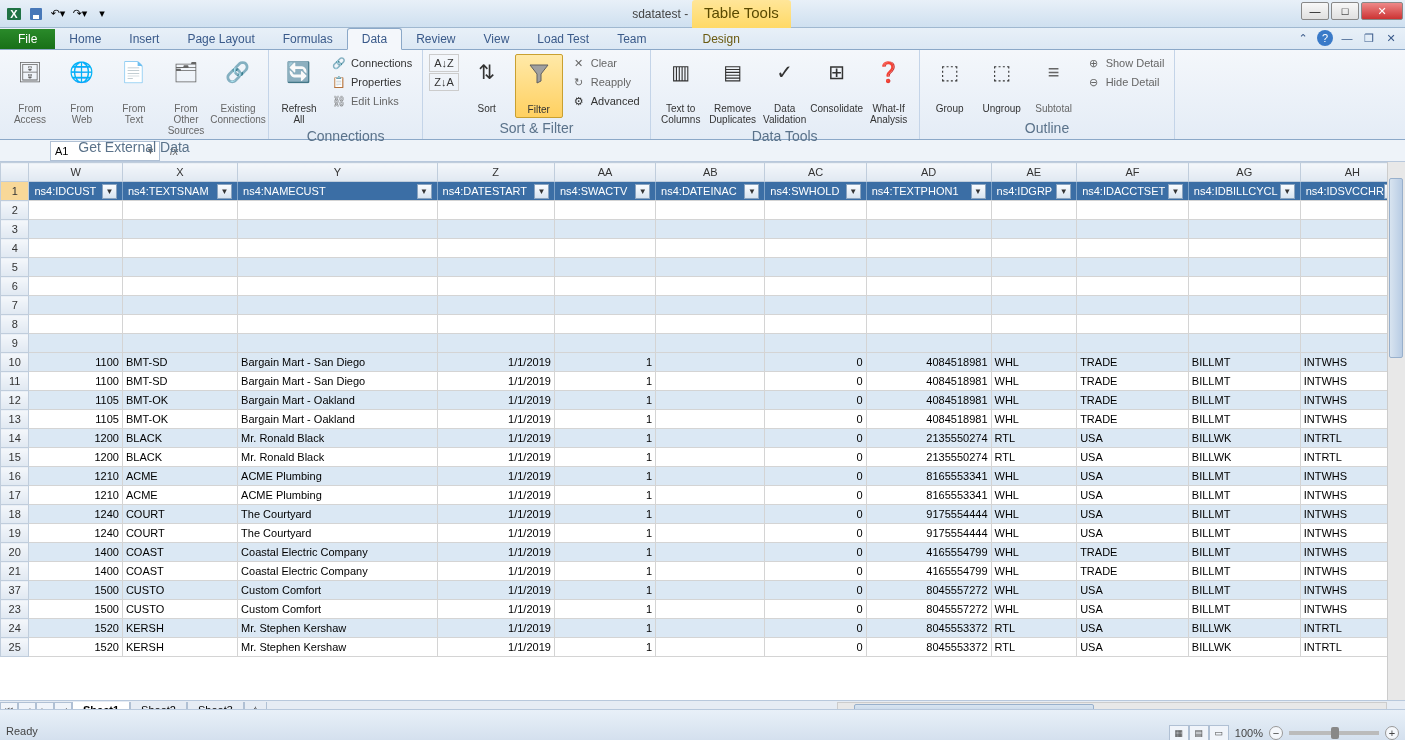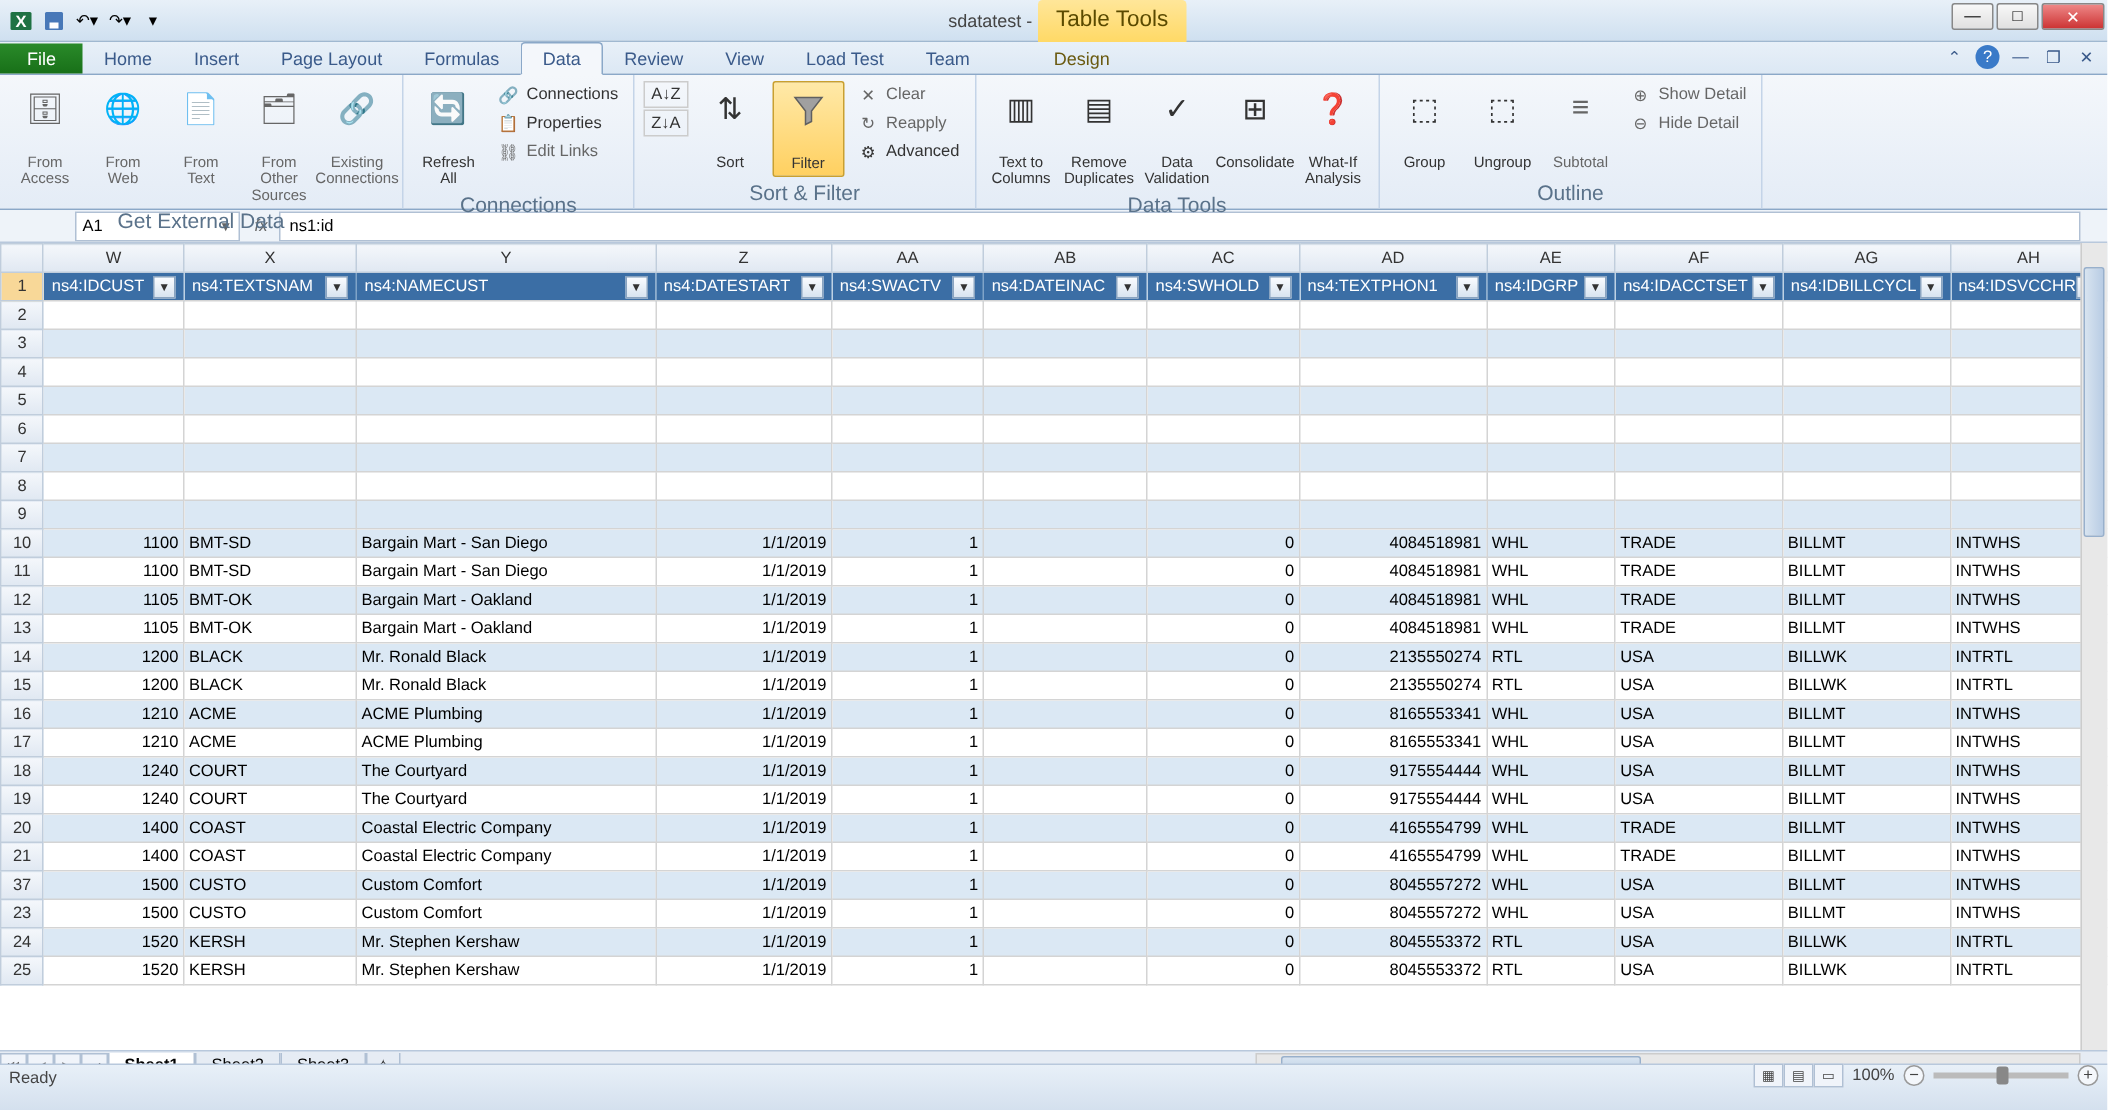--- a/index.html
+++ b/index.html
@@ -63,21 +63,21 @@
 
 .sheet-bar { position: absolute; bottom: 20px; left: 0; right: 0; height: 20px; background: #e6ecf4; border-top: 1px solid #b8c8dc; display: flex; align-items: center; }
 .sheet-nav { display: flex; gap: 0; }
 .snav { width: 18px; height: 18px; border: 1px solid #b0c0d4; background: #f0f4fa; display: flex; align-items: center; justify-content: center; cursor: pointer; font-size: 9px; color: #555; }
 .sheet-tab { padding: 2px 10px; background: #e6ecf4; border: 1px solid #b0c0d4; border-top: none; cursor: pointer; font-size: 11px; }
 .sheet-tab.active { background: #fff; font-weight: bold; }
 .hscroll { position: absolute; right: 18px; bottom: 0; height: 18px; width: 550px; background: #e8e8e8; border: 1px solid #ccc; }
 .hscroll .thumb { position: absolute; left: 16px; top: 1px; height: 14px; width: 240px; background: linear-gradient(#d8e4f0,#b8cce4); border: 1px solid #98b0cc; border-radius: 2px; cursor: pointer; }
 
 
-.status-bar { position: absolute; bottom: 0; left: 0; right: 0; height: 20px; background: linear-gradient(#e8f0f8,#d4e0ee); border-top: 1px solid #b8c8dc; display: flex; align-items: flex-end; padding: 15px 6px; justify-content: space-between; color: #444; margin-top: 35px; }
+.status-bar { position: absolute; bottom: 0; left: 0; right: 0; height: 20px; background: linear-gradient(#e8f0f8,#d4e0ee); border-top: 1px solid #b8c8dc; display: flex; align-items: flex-start; padding: 15px 6px; justify-content: space-between; color: #444; margin-top: 35px; }
 .zoom-controls { display: flex; align-items: center; gap: 6px; }
 .zoom-slider { width: 90px; height: 4px; background: #bbb; position: relative; }
 .zoom-slider .thumb { position: absolute; left: 42px; top: -4px; width: 8px; height: 12px; background: #888; border-radius: 2px; cursor: pointer; }
 .view-btns { display: flex; }
 .view-btn { width: 20px; height: 16px; border: 1px solid #b0c0d4; background: #f0f4fa; cursor: pointer; display:flex; align-items:center; justify-content:center; font-size:9px; }
 .z-btn { width:14px; height:14px; border:1px solid #999; border-radius:50%; display:flex; align-items:center; justify-content:center; cursor:pointer; background:#f4f7fb; }
 
 
 .vscroll { position:absolute; right:0; top:162px; bottom:40px; width:18px; background:#e8e8e8; border-left:1px solid #ccc;}
 .vscroll .thumb { position:absolute; top:16px; left:1px; width:14px; height:180px; background:linear-gradient(90deg,#d8e4f0,#b8cce4); border:1px solid #98b0cc; border-radius:2px; cursor:pointer;}
@@ -275,23 +275,20 @@
     <div class="rgroup-label">Outline</div>
   </div>
 </div>
 
 <div class="formula-bar">
   <div class="name-box">
     <span>A1</span>
     <span class="dd">▼</span>
   </div>
   <div class="fx-label">fx</div>
-  <div class="formula-input">
-      <span>ns1:id</span>
-    </div>
 </div>
 
 <div class="grid-wrap">
   <table class="grid" id="grid">
       <colgroup>
         <col style="width:30px">
         <col style="width:94px">
         <col style="width:116px">
         <col style="width:206px">
         <col style="width:118px">

